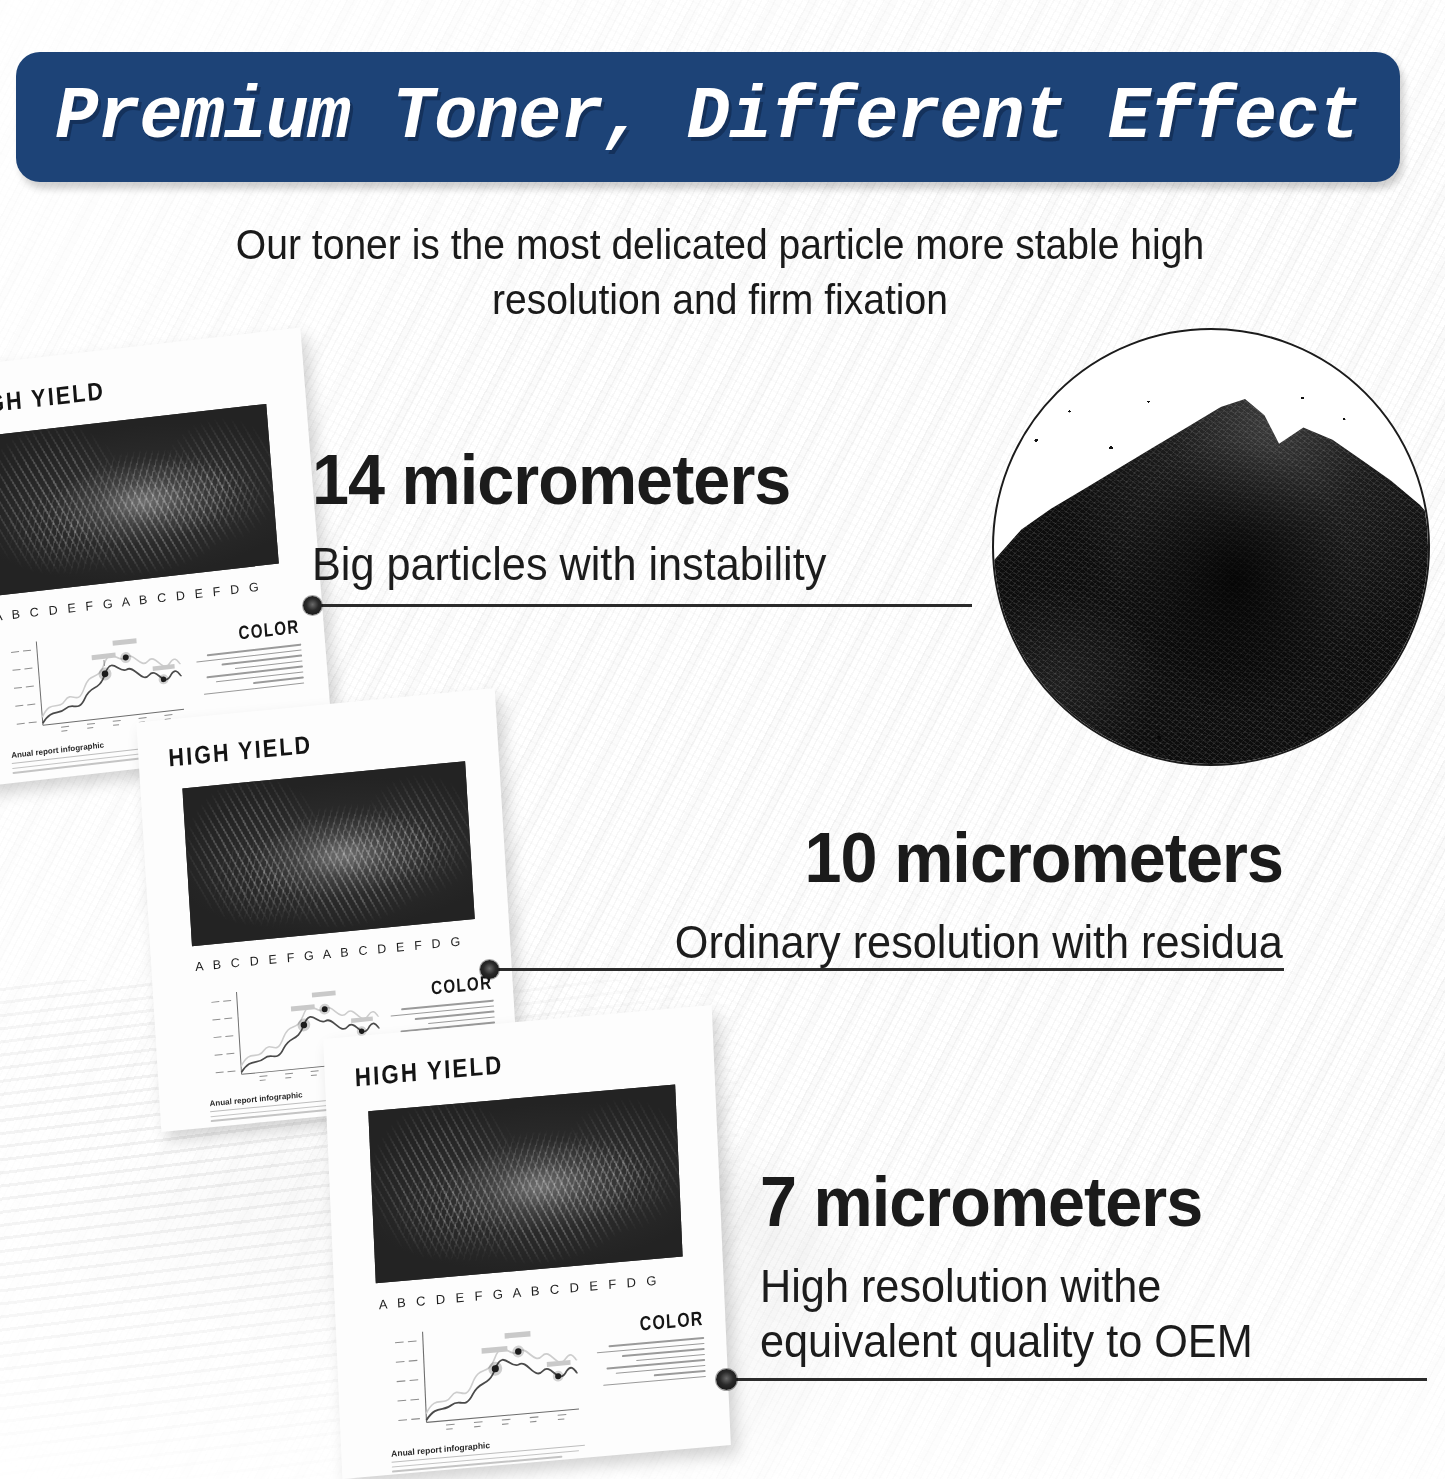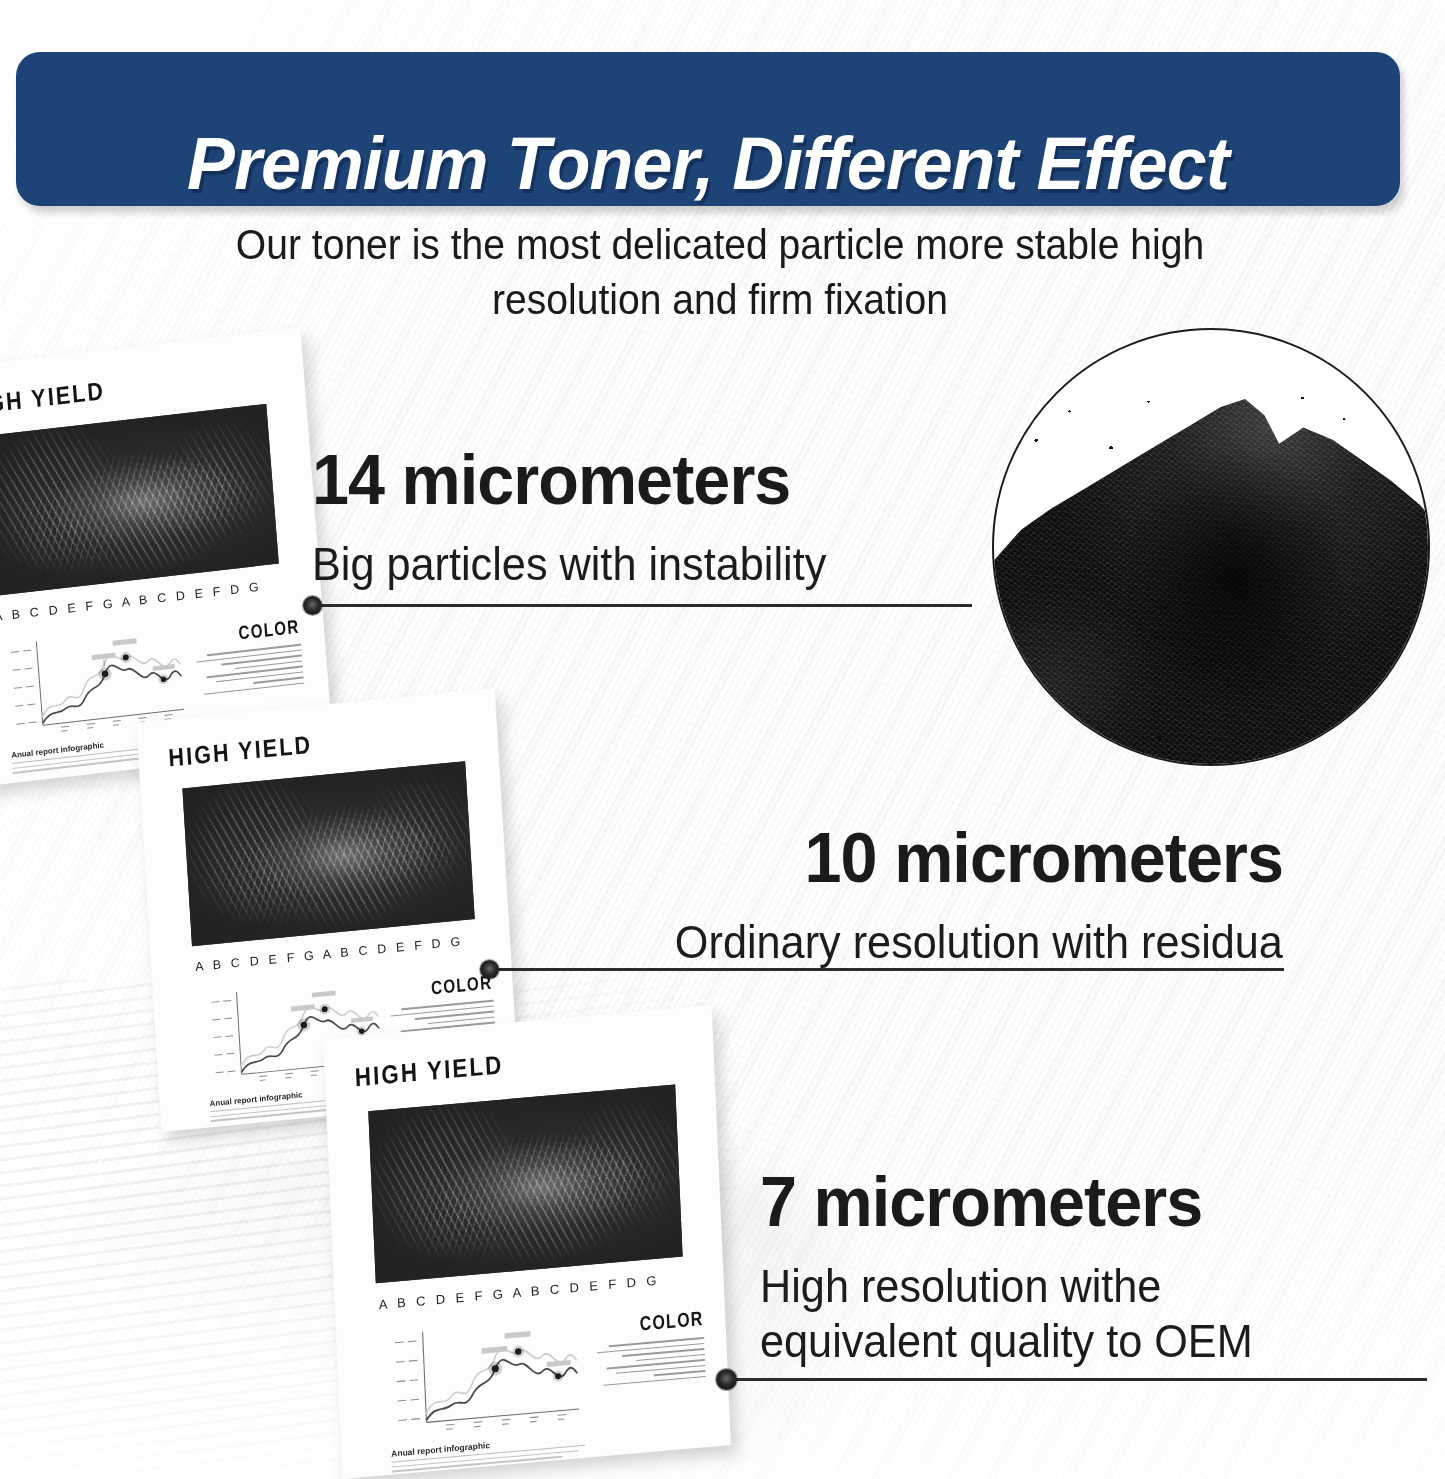--- a/index.html
+++ b/index.html
@@ -43,25 +43,25 @@
   #bg-sheen {
     position:absolute; left:-60px; top:1130px; width:900px; height:420px;
     background:linear-gradient(200deg, rgba(0,0,0,0.05), rgba(0,0,0,0) 58%);
     border-radius:60% 40% 30% 70% / 60% 30% 70% 40%;
     filter:blur(26px);
     pointer-events:none;
   }
 
   
   #banner {
-    position:absolute; left:16px; top:52px; width:1384px; height:154px;
+    position:absolute; left:16px; top:52px; width:1384px; height:130px;
     background:#1d4377;
     border-radius:24px;
     box-shadow:4px 7px 7px rgba(0,0,0,0.18);
-    display:flex; align-items:flex-end; justify-content:center;
+    display:flex; align-items:center; justify-content:center;font-family:Liberation Mono, monospace;
   }
   #banner-title {
     color:#ffffff;
     font-size:74px;
     font-weight:bold;
     font-style:italic;
     letter-spacing:-1px;
     white-space:nowrap;
     text-shadow:3px 4px 0 rgba(12,35,70,0.55);
     transform:scaleX(0.97);

